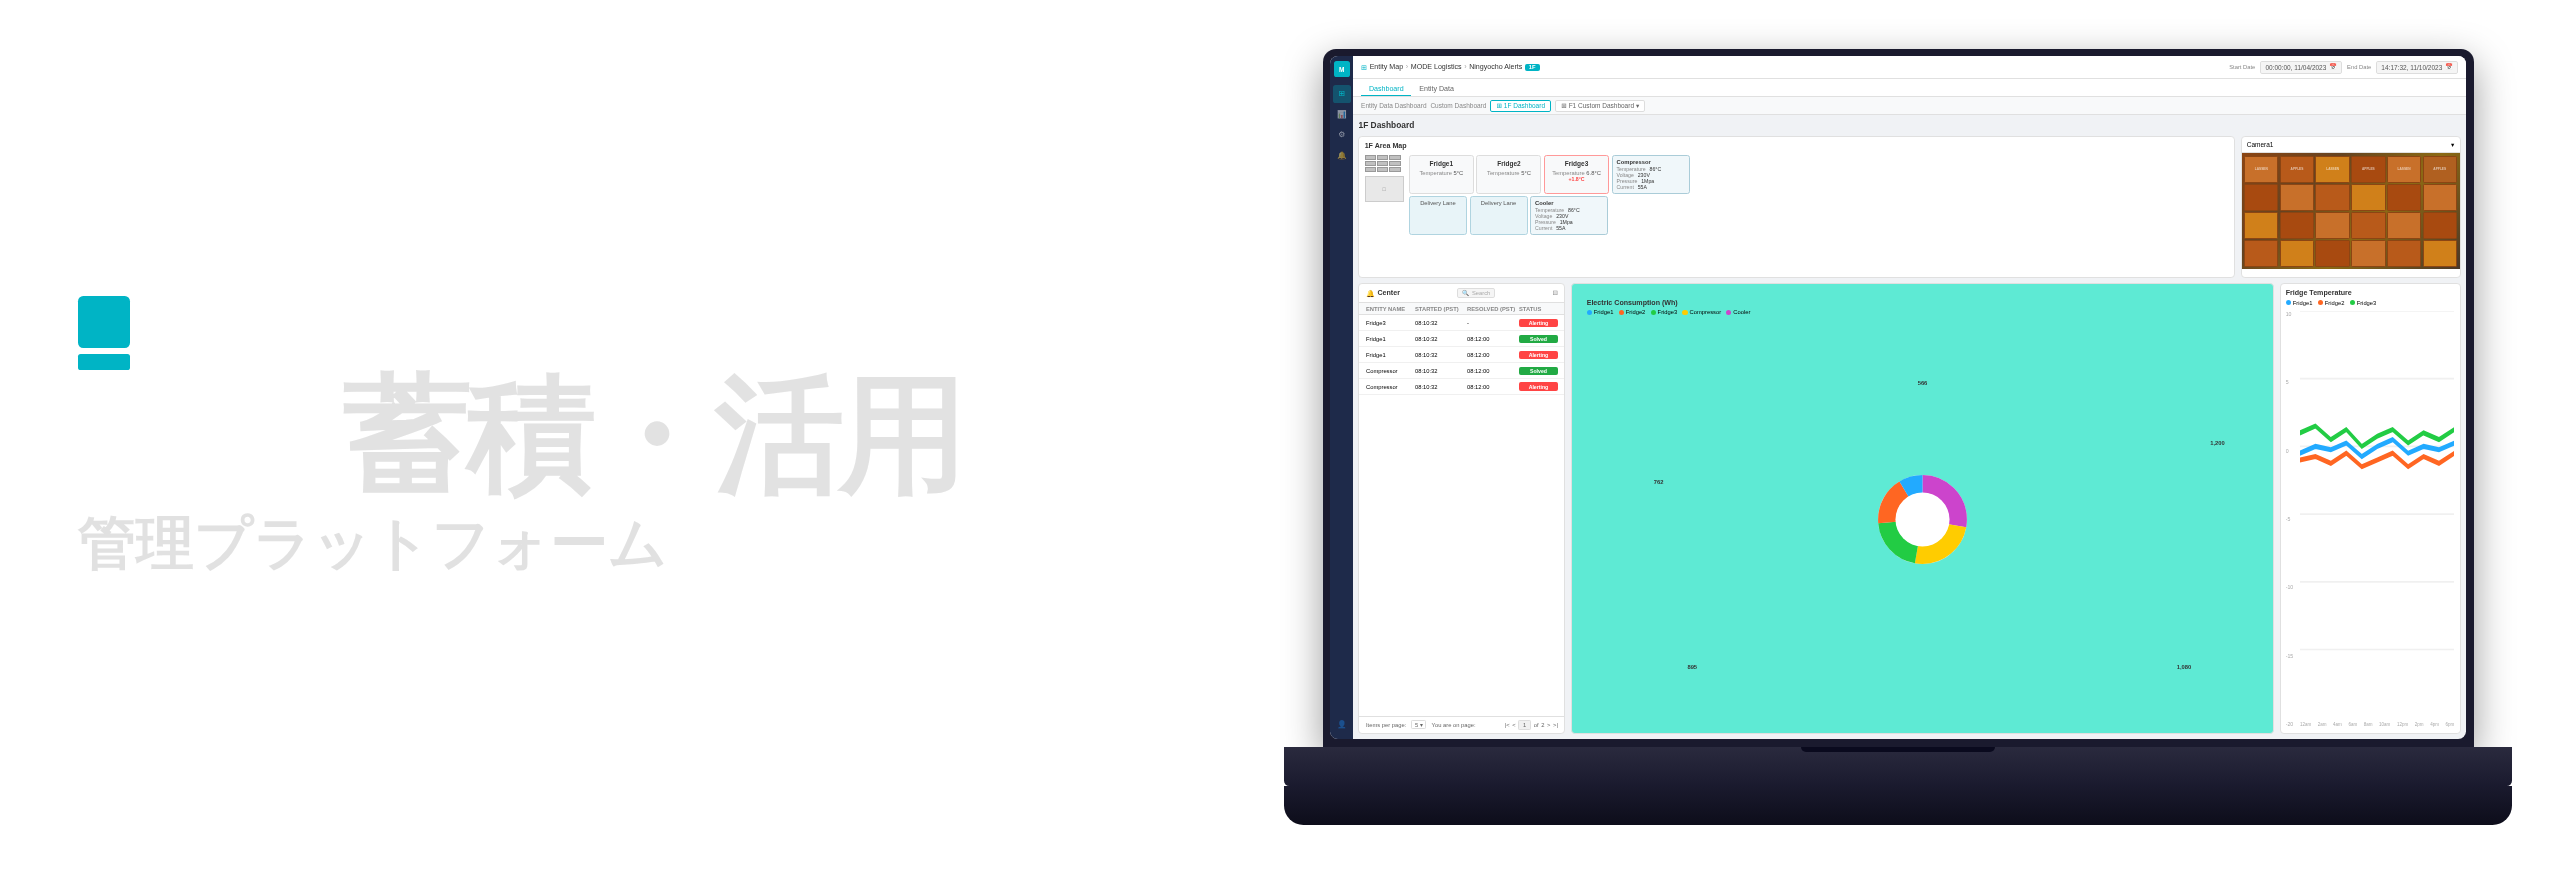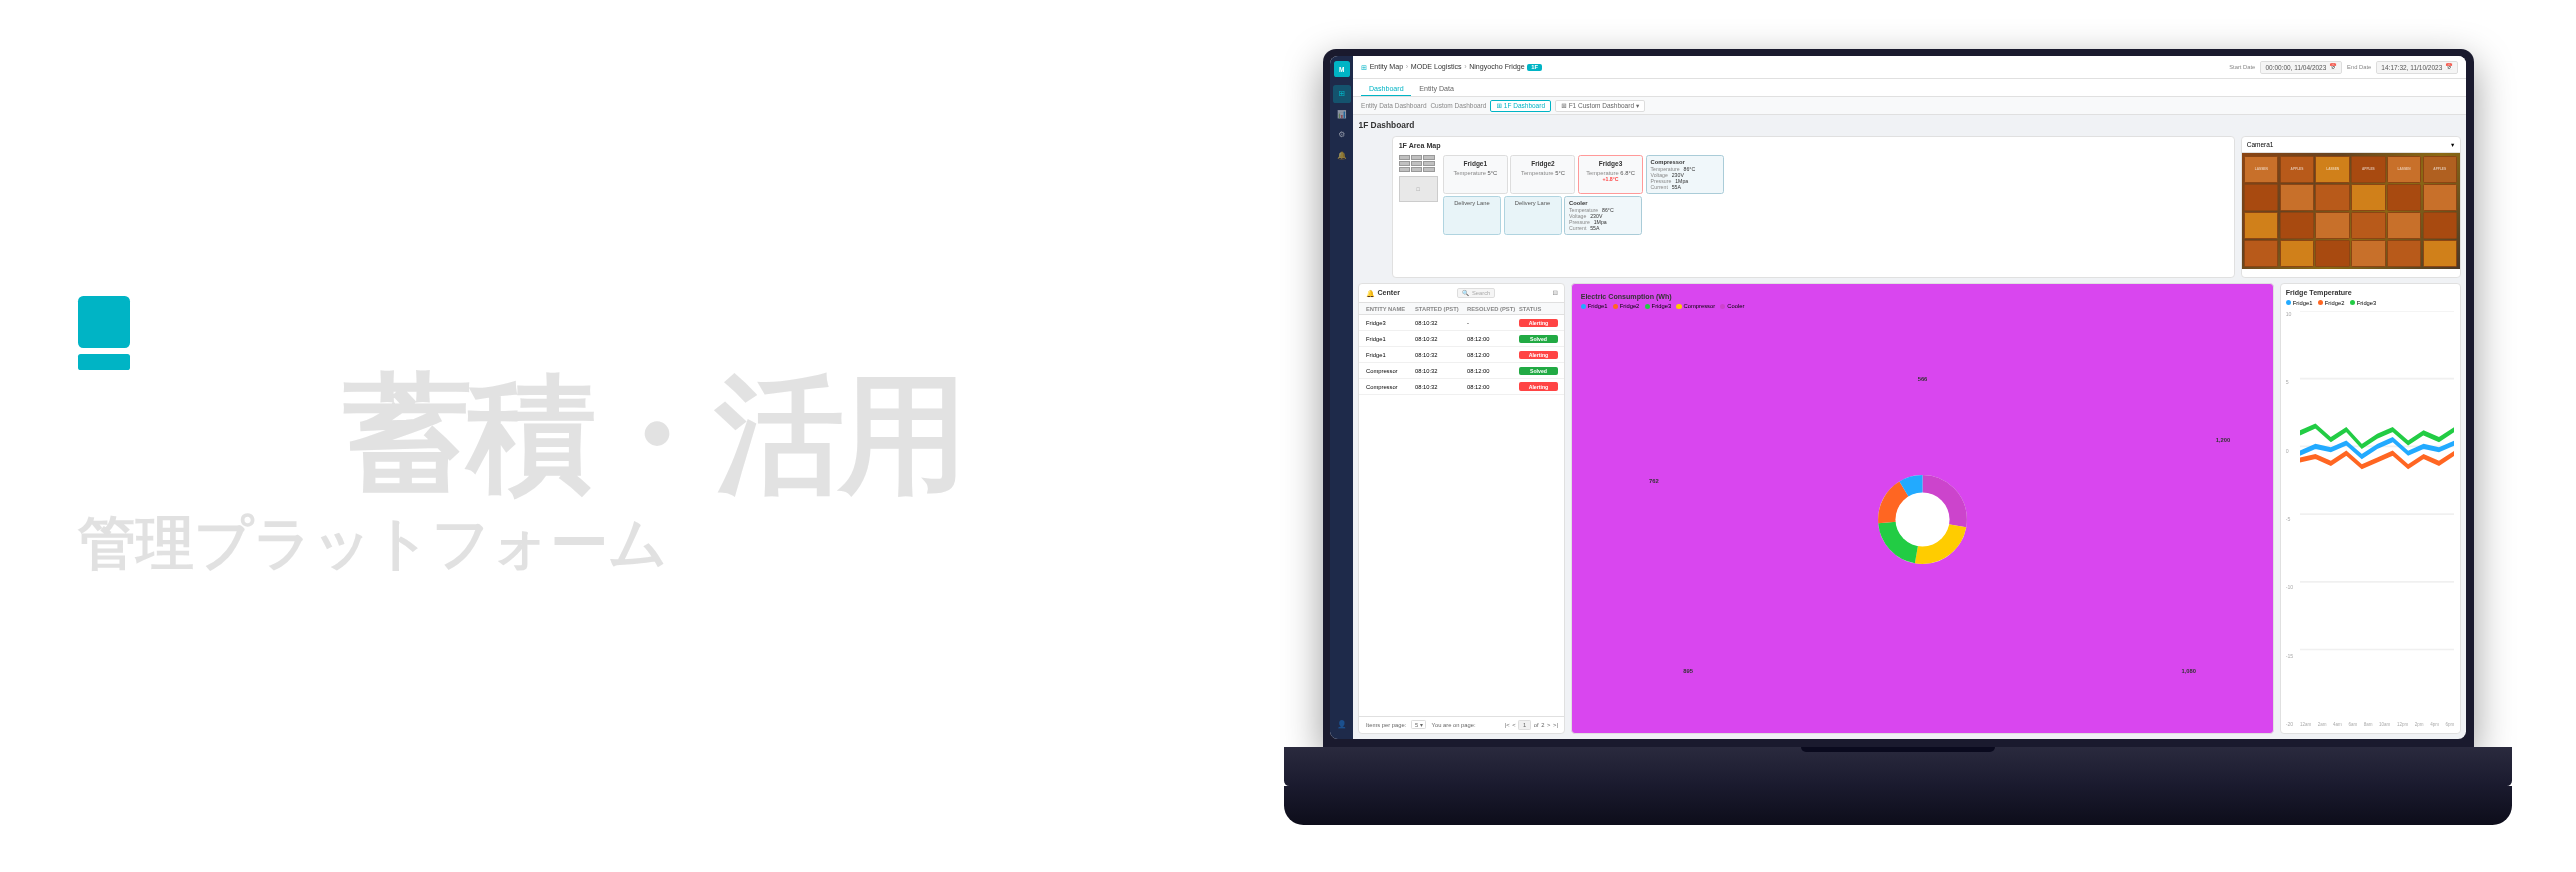--- a/index.html
+++ b/index.html
@@ -342,21 +342,20 @@
     }
 
     
     .area-map-panel {
       flex: 1;
       background: white;
       border-radius: 3.9px;
       border: 0.6px solid #e0e0e0;
       padding: 5.2px;
       min-height: 142px;
-      margin-left: 34px;
     }
 
     .panel-title {
       font-size: 7.1px;
       font-weight: 600;
       color: #333;
       margin-bottom: 5.2px;
     }
 
     .fridge-card {
@@ -572,24 +571,24 @@
       display: flex;
       align-items: center;
       justify-content: center;
       border-radius: 1.3px;
       font-size: 5.8px;
     }
 
     
     .consumption-panel {
       flex: 1;
-      background: #d946ef;
+      background: #5eead4;
       border-radius: 3.9px;
       border: 0.6px solid #e0e0e0;
-      padding: 9px;
+      padding: 15px;
       display: flex;
       flex-direction: column;
     }
 
     .chart-header {
       font-size: 7.1px;
       font-weight: 600;
       color: #333;
       margin-bottom: 2.6px;
     }
@@ -792,21 +791,21 @@
 
           <div class="app-main">
 
             <div class="app-topbar">
               <div class="topbar-breadcrumb">
                 <span style="color:#00b4c5;">⊞</span>
                 <span>Entity Map</span>
                 <span class="breadcrumb-sep">›</span>
                 <span>MODE Logistics</span>
                 <span class="breadcrumb-sep">›</span>
-                <span>Ningyocho Fridge</span>
+                <span>Ningyocho Alerts</span>
                 <span class="breadcrumb-badge">1F</span>
               </div>
               <div class="topbar-dates">
                 <span class="date-label">Start Date</span>
                 <div class="date-field">
                   <span>00:00:00, 11/04/2023</span>
                   <span>📅</span>
                 </div>
                 <span class="date-label">End Date</span>
                 <div class="date-field">

